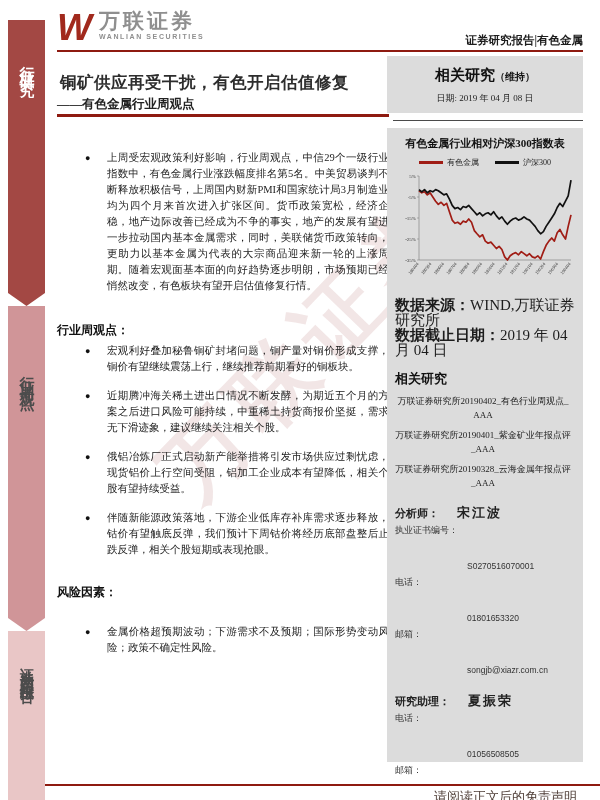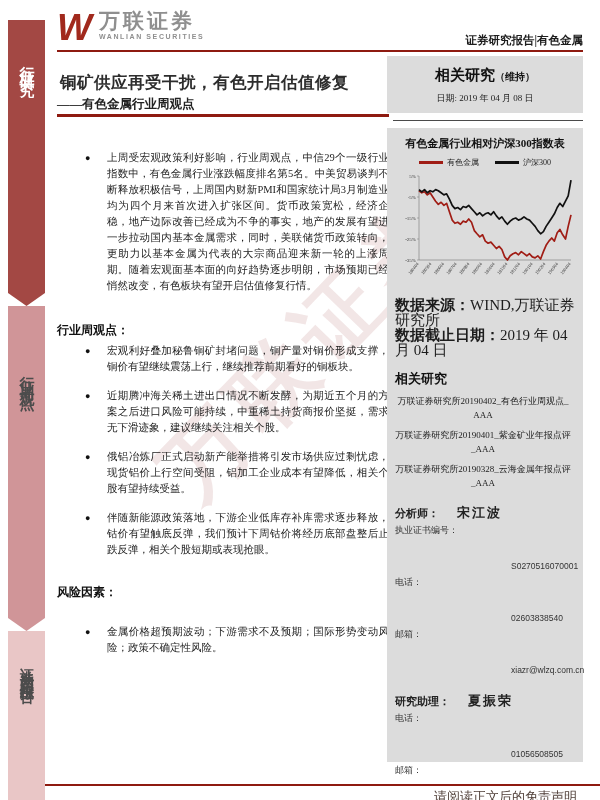--- a/index.html
+++ b/index.html
@@ -60,21 +60,21 @@
   .legend-item{display:flex;align-items:center;}
   .legend-swatch{display:inline-block;width:24px;height:2.5px;margin-right:4px;}
   .chart-wrap{margin-top:2px;}
   .meta-line{font-size:15px;line-height:15px;color:#1c1c1c;}
   .meta-label{font-weight:bold;}
   .related-head{font-weight:bold;font-size:13px;margin-top:12px;color:#111;}
   .related-item{font-size:9px;line-height:14px;margin-top:6px;word-break:break-all;width:176px;color:#222;text-align:center;}
   .person-row{margin-top:13px;}
   .person-label{font-weight:bold;font-size:11px;}
   .person-name{font-weight:bold;font-size:13px;letter-spacing:2px;margin-left:14px;}
-  .info-row{display:flex;font-size:9px;line-height:16px;color:#333;gap:44px;}
+  .info-row{display:flex;font-size:9px;line-height:16px;color:#333;}
   .info-label{width:72px;flex:none;}
   .info-val{flex:1;font-family:"Liberation Sans","DejaVu Sans",sans-serif;font-size:8.5px;margin-top:36px;}
 
   
   .watermark{position:absolute;left:90px;top:290px;width:440px;text-align:center;
              transform:rotate(-46deg);font-size:84px;font-weight:bold;letter-spacing:12px;
              color:rgba(190,130,130,0.20);pointer-events:none;}
   .f-line{position:absolute;left:45px;top:784px;width:555px;height:2px;background:#8e1a10;}
   .f-text{position:absolute;right:23px;top:788px;font-size:13px;color:#4f3f38;}
 </style>
@@ -208,25 +208,25 @@
     <div class="person-row">
       <span class="person-label">分析师：</span>
       <span class="person-name">宋江波</span>
     </div>
     <div class="info-row">
       <span class="info-label">执业证书编号：</span>
       <span class="info-val">S0270516070001</span>
     </div>
     <div class="info-row">
       <span class="info-label">电话：</span>
-      <span class="info-val">02603838540</span>
+      <span class="info-val">01801653320</span>
     </div>
     <div class="info-row">
       <span class="info-label">邮箱：</span>
-      <span class="info-val">xiazr@wlzq.com.cn</span>
+      <span class="info-val">songjb@xiazr.com.cn</span>
     </div>
 
     <div class="person-row">
       <span class="person-label">研究助理：</span>
       <span class="person-name">夏振荣</span>
     </div>
     <div class="info-row">
       <span class="info-label">电话：</span>
       <span class="info-val">01056508505</span>
     </div>

